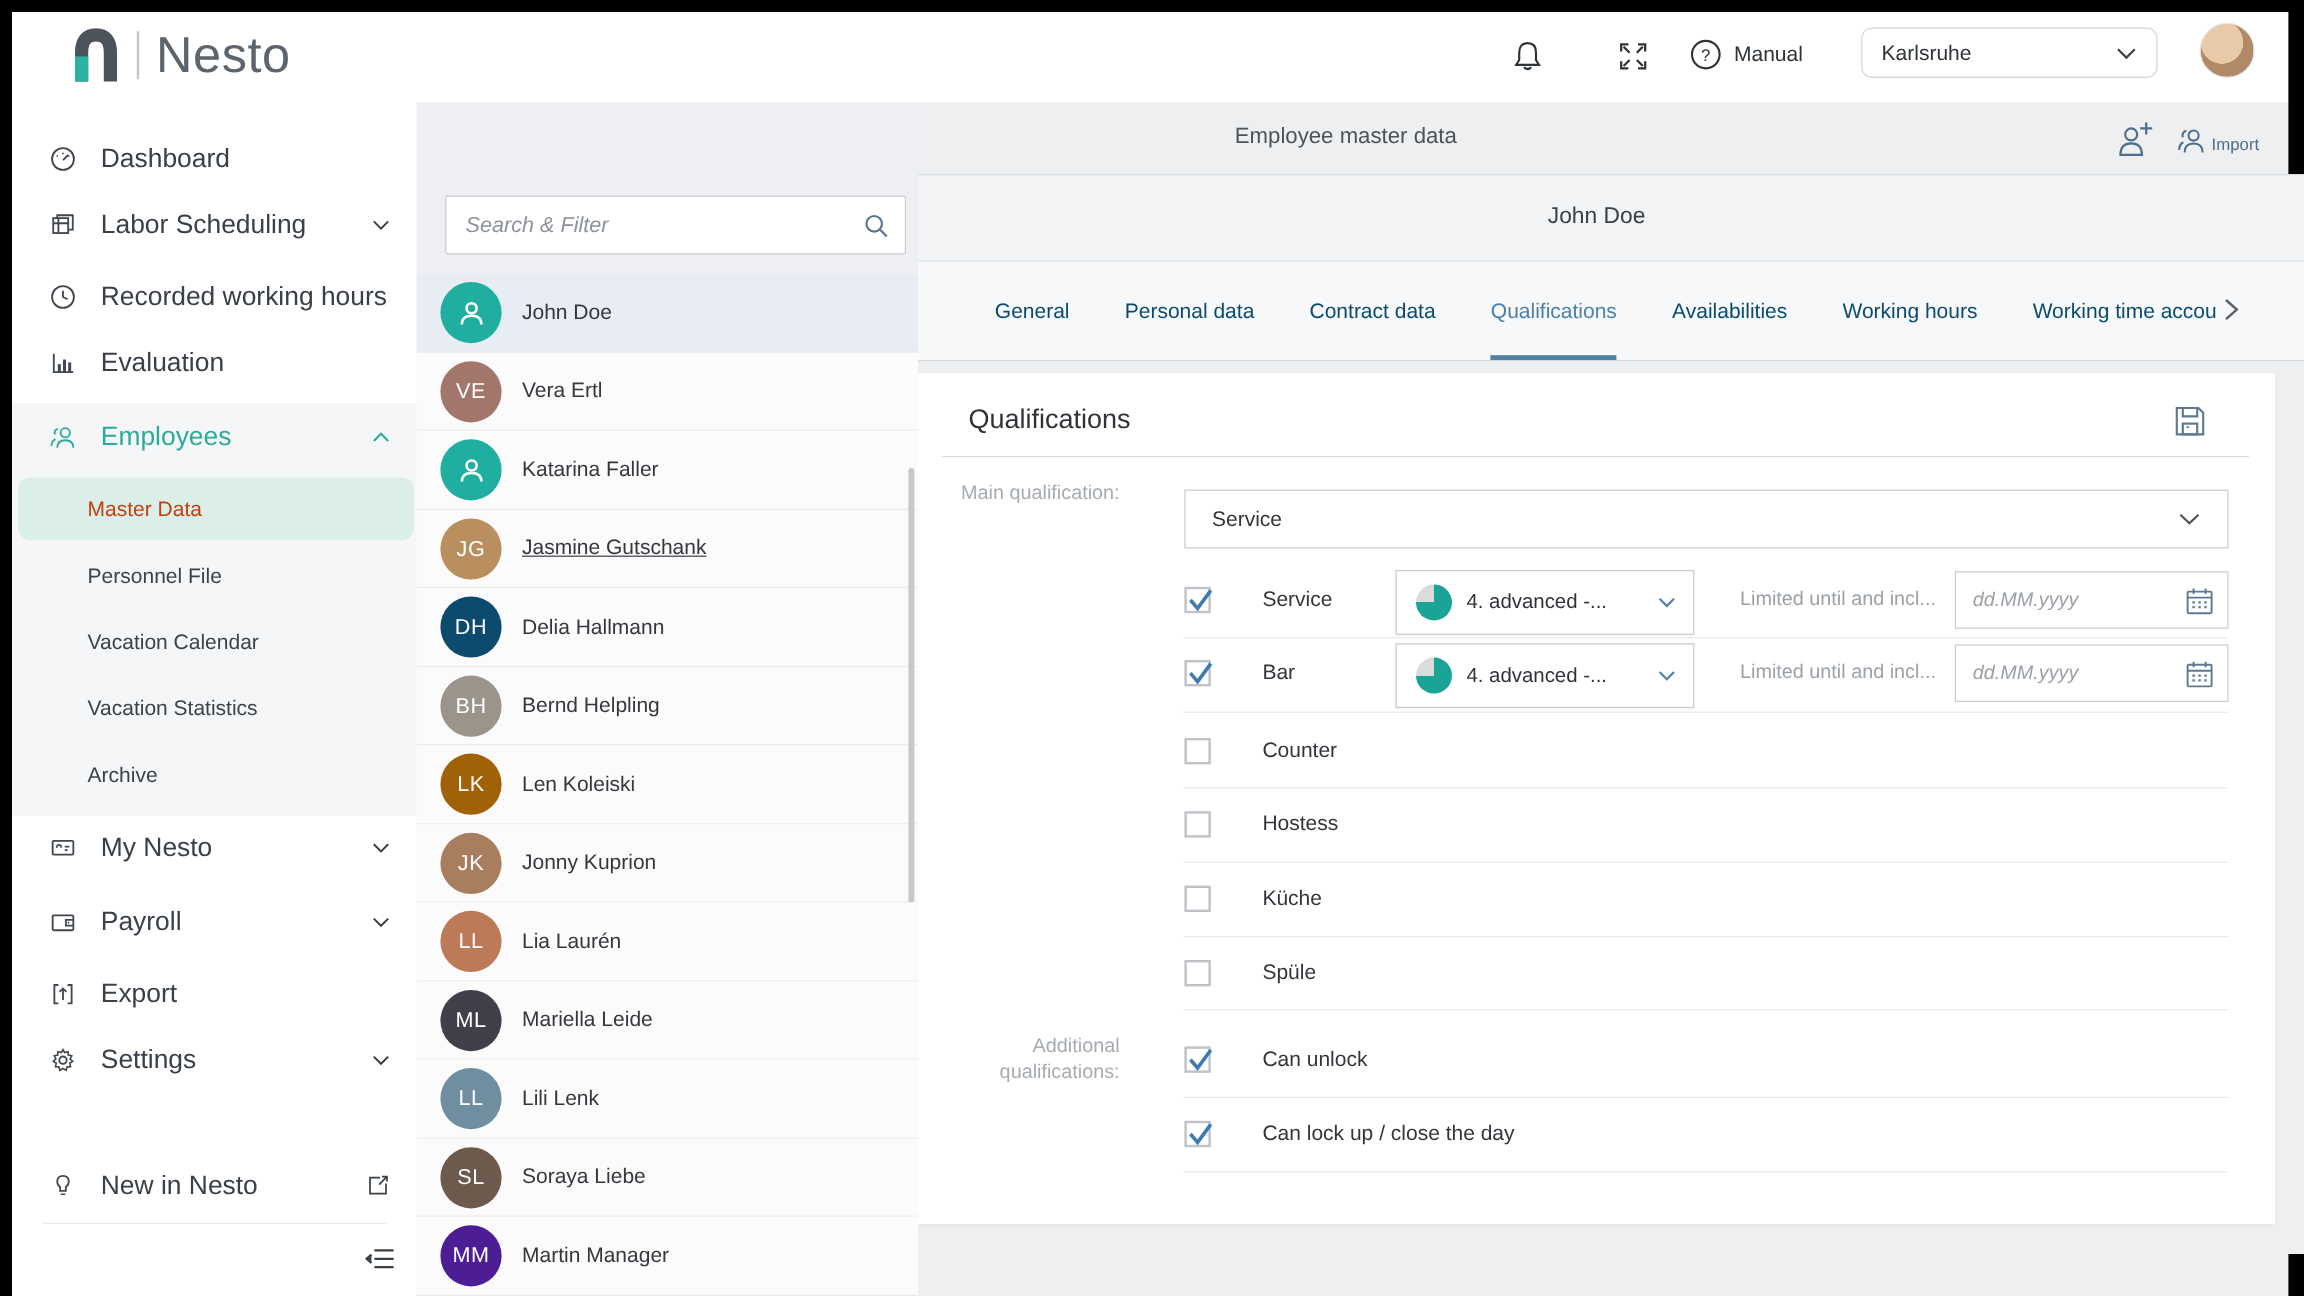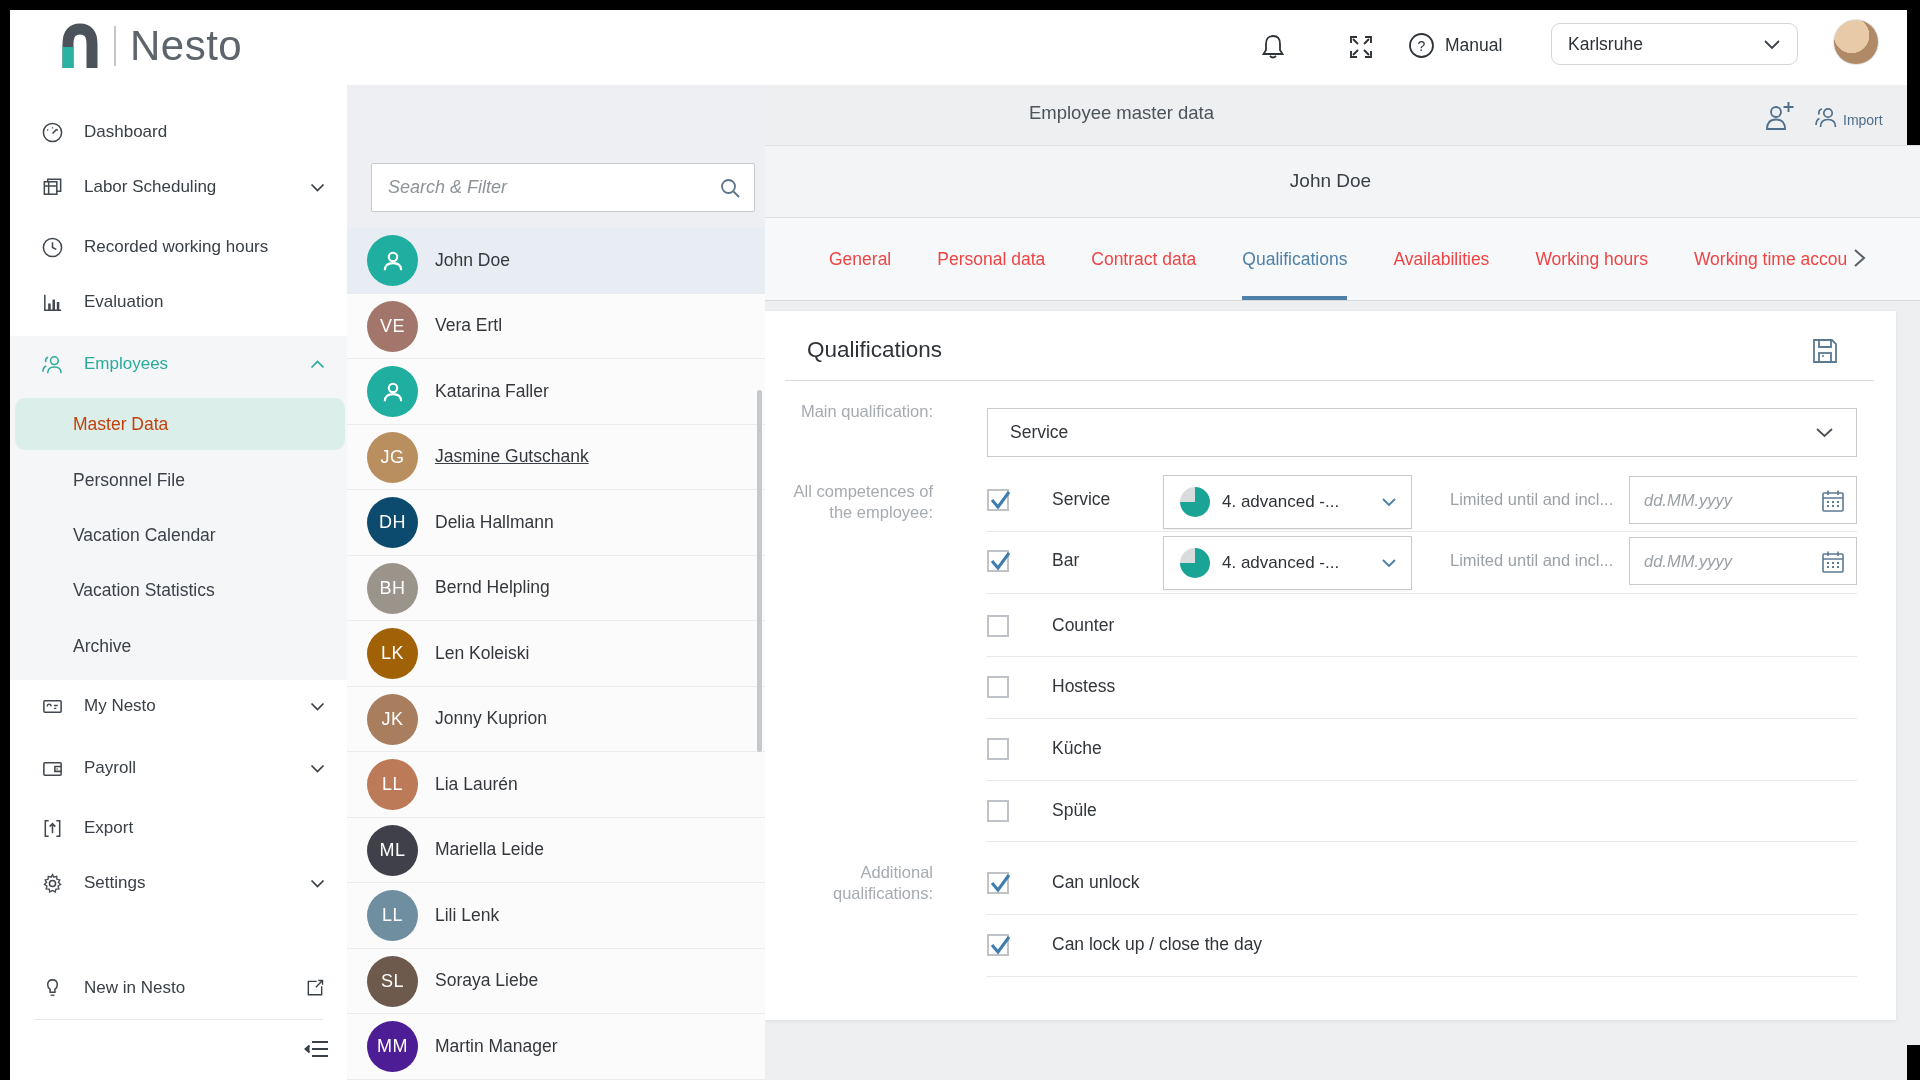--- a/index.html
+++ b/index.html
@@ -21,21 +21,21 @@
 
   
   .frame-right-top { position:absolute; left:1907px; top:0; width:13px; height:145px; background:#000; z-index:90; }
   .frame-right-bottom { position:absolute; left:1907px; top:1045px; width:13px; height:35px; background:#000; z-index:90; }
 
   
   #sidebar { position:absolute; left:0; top:75px; width:337px; height:995px; background:#fff; z-index:20; }
   #employees-block-bg { position:absolute; left:0; top:251px; width:337px; height:344px; background:#f5f6f8; }
   .snav { position:absolute; left:30px; width:285px; height:44px; display:flex; align-items:center; cursor:pointer; }
   .snav .ic { width:24px; height:24px; display:flex; align-items:center; justify-content:center; flex:0 0 24px; }
-  .snav .lbl { margin-left:20px; font-size:17px; color:#3a4047; white-space:nowrap; }
+  .snav .lbl { margin-left:20px; font-size:22px; color:#3a4047; white-space:nowrap; }
   .snav .chev { margin-left:auto; }
   .snav.teal .lbl { color:#2aab9c; }
   #master-pill { position:absolute; left:5px; top:313px; width:330px; height:52px; background:#dbeeea; border-radius:10px; }
   .subnav { position:absolute; left:63px; height:26px; display:flex; align-items:center; font-size:17.5px; color:#3c4248; cursor:pointer; white-space:nowrap; }
   .subnav.active { color:#c2410c; }
   #side-divider { position:absolute; left:25px; top:934px; width:288px; height:1px; background:#e6e8ea; }
   #collapse-btn { position:absolute; left:294px; top:952px; width:26px; height:24px; cursor:pointer; }
 
   
   #listcol { position:absolute; left:337px; top:75px; width:418px; height:995px; background:#edeff2; z-index:10; }
@@ -58,21 +58,21 @@
   #emd-line { position:absolute; left:337px; top:135px; width:1573px; height:1px; background:#dcdfe1; z-index:9; }
   #add-emp-btn { position:absolute; left:1753px; top:89px; width:32px; height:34px; cursor:pointer; z-index:10; }
   #import-btn { position:absolute; left:1803px; top:94px; display:flex; align-items:flex-end; gap:4px; cursor:pointer; z-index:10; }
   #import-btn .lbl { font-size:14px; color:#4f6e8a; padding-bottom:2px; }
 
   #john-strip { position:absolute; left:755px; top:136px; width:1155px; height:71px; background:#f2f4f6; z-index:6; }
   #john-name { position:absolute; left:755px; top:160px; width:1131px; text-align:center; font-size:19px; color:#393f45; z-index:7; }
   #john-line { position:absolute; left:755px; top:207px; width:1155px; height:1px; background:#dcdfe1; z-index:7; }
 
   #tabbar { position:absolute; left:755px; top:208px; width:1155px; height:83px; background:#f6f8fa; border-bottom:1px solid #d6d9db; display:flex; align-items:stretch; padding-left:64px; gap:46px; z-index:7; }
-  .tab { display:flex; align-items:center; font-size:17.5px; color:#ef4444; cursor:pointer; white-space:nowrap; border-bottom:4px solid transparent; padding-top:4px; }
+  .tab { display:flex; align-items:center; font-size:17.5px; color:#0c4a6e; cursor:pointer; white-space:nowrap; border-bottom:4px solid transparent; padding-top:4px; }
   .tab.active { color:#4e80a8; border-bottom-color:#4e80a8; }
   #tab-more { position:absolute; left:1838px; top:236px; width:24px; height:24px; cursor:pointer; z-index:8; }
 
   #qual-card { position:absolute; left:755px; top:301px; width:1131px; height:709px; background:#fff; box-shadow:0 1px 4px rgba(0,0,0,0.08); z-index:6; }
   #qual-title { position:absolute; left:797px; top:327px; font-size:22.5px; color:#2f3338; z-index:7; }
   #save-btn { position:absolute; left:1800px; top:326px; width:30px; height:30px; cursor:pointer; z-index:7; }
   #qual-divider { position:absolute; left:775px; top:370px; width:1089px; height:1px; background:#d9dcde; z-index:7; }
 
   .field-label { position:absolute; left:693px; width:230px; text-align:right; font-size:16.5px; color:#a6abb0; line-height:21px; z-index:7; }
 
@@ -439,24 +439,20 @@
   <div class="field-label" style="top:391px;">Main qualification:</div>
   <div id="mainq-select">
     <span>Service</span>
     <span class="chev">
       <svg width="19" height="11" viewBox="0 0 19 11">
           <path d="M2 2 L9.5 9 L17 2" fill="none" stroke="#4a5056" stroke-width="1.8"></path>
         </svg>
     </span>
   </div>
 
-  <div class="field-label" style="top:471px;">
-    <div>All competences of</div>
-    <div>the employee:</div>
-  </div>
 
   <div class="cb" style="top:479px;">
     <svg width="26" height="26" viewBox="0 0 26 26">
         <path d="M4 12 L10 19 L21 4" fill="none" stroke="#3e7cb0" stroke-width="3"></path>
       </svg>
   </div>
   <div class="comp-label" style="top:479px;">Service</div>
   <div class="level-select" style="top:465px;">
     <span class="pie"></span>
     <span class="val">4. advanced -...</span>

